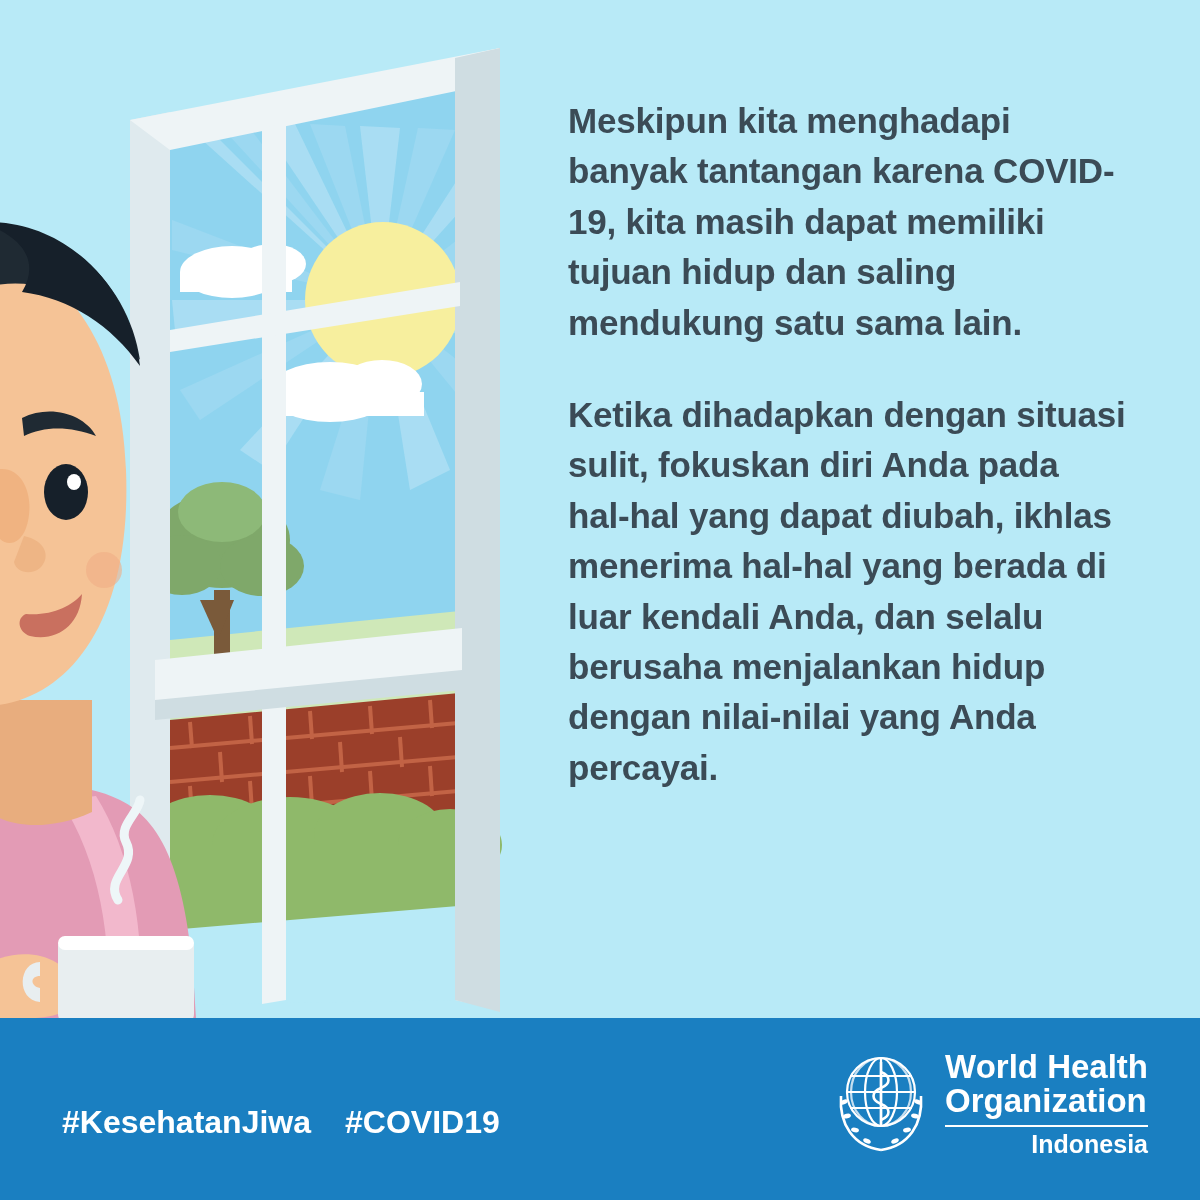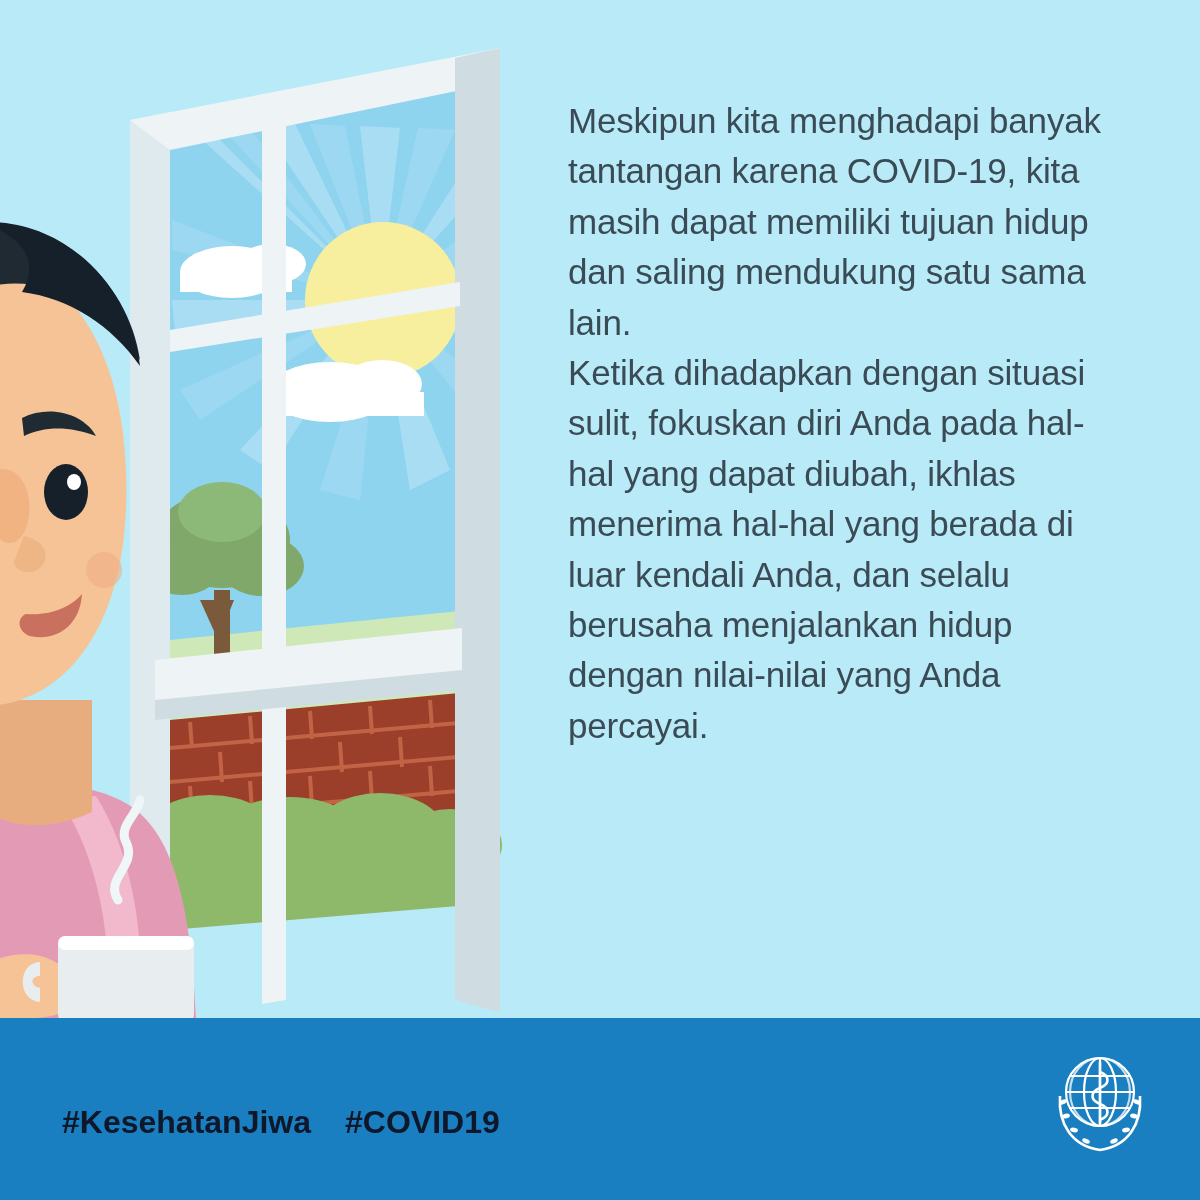--- a/index.html
+++ b/index.html
@@ -26,38 +26,38 @@
   
   #text-col {
     position: absolute;
     left: 568px; top: 96px;
     width: 560px;
   }
   .para {
     color: #3b4b56;
     font-size: 35px;
     line-height: 1.44;
-    font-weight: normal;
+    font-weight: bold;
     letter-spacing: -0.2px;
   }
-  .para + .para { }
+  .para + .para { margin-top: 42px; }
 
   
   #footer {
     position: absolute;
     left: 0; bottom: 0;
     width: 1200px; height: 182px;
     background: #1a7fc1;
   }
   #hashtags {
     position: absolute;
     left: 62px; top: 86px;
     display: flex;
     gap: 34px;
-    color: #0f172a;
+    color: #ffffff;
     font-size: 32px;
     font-weight: bold;
   }
   #who-logo {
     position: absolute;
     right: 52px; top: 28px;
     display: flex;
     align-items: flex-start;
     gap: 16px;
   }
@@ -268,15 +268,21 @@
           <ellipse cx="82" cy="70" rx="4" ry="2.3" transform="rotate(15 82 70)"></ellipse>
           <ellipse cx="74" cy="84" rx="4" ry="2.3" transform="rotate(-10 74 84)"></ellipse>
           <ellipse cx="62" cy="95" rx="4" ry="2.3" transform="rotate(-25 62 95)"></ellipse>
         </g>
 
         <g stroke="#ffffff" stroke-width="2.6" fill="none">
           <line x1="48" y1="16" x2="48" y2="78"></line>
           <path d="M48 26 C58 30 58 38 48 42 C38 46 38 54 48 58 C58 62 58 70 48 74"></path>
         </g>
       </svg>
+      <div id="who-wordmark">
+        <div class="l1">World Health</div>
+        <div class="l2">Organization</div>
+        <div id="who-rule"></div>
+        <div id="who-country">Indonesia</div>
+      </div>
     </div>
   </div>
 </div>
 
 </body></html>

